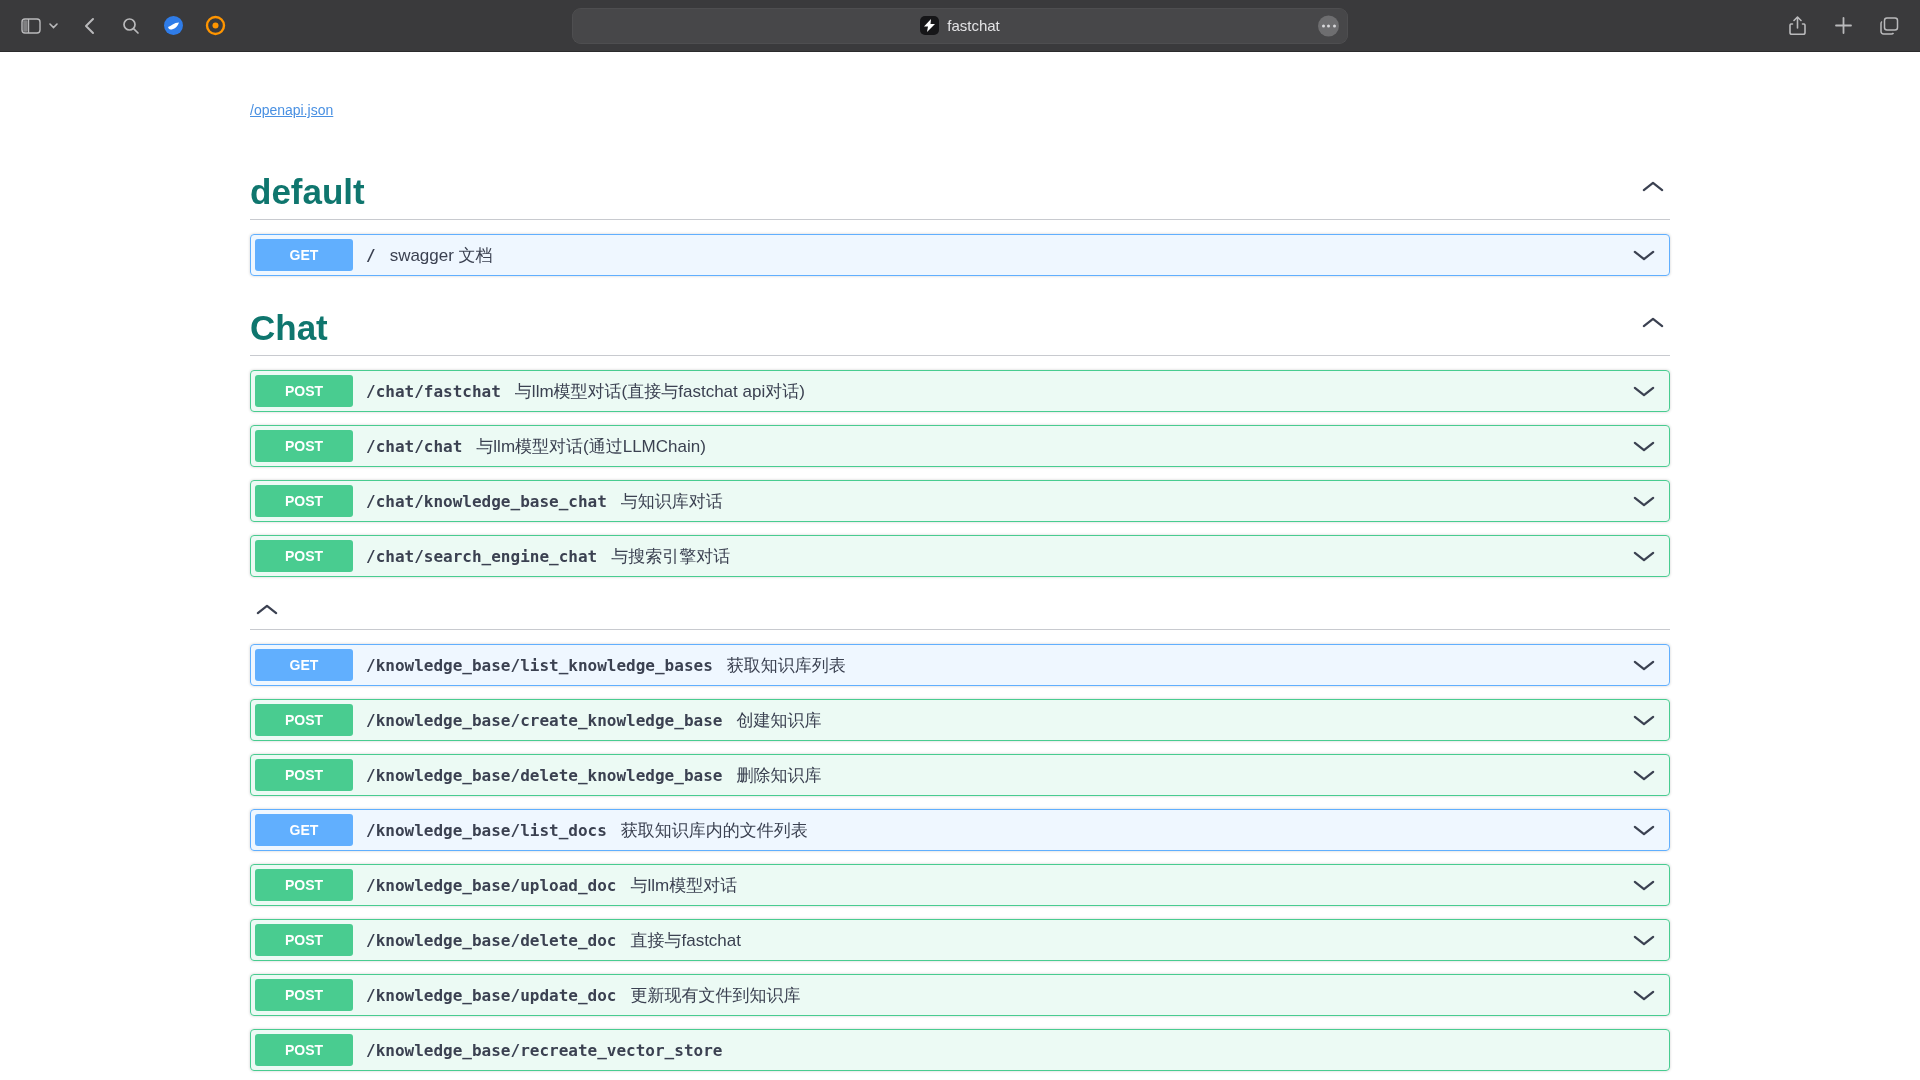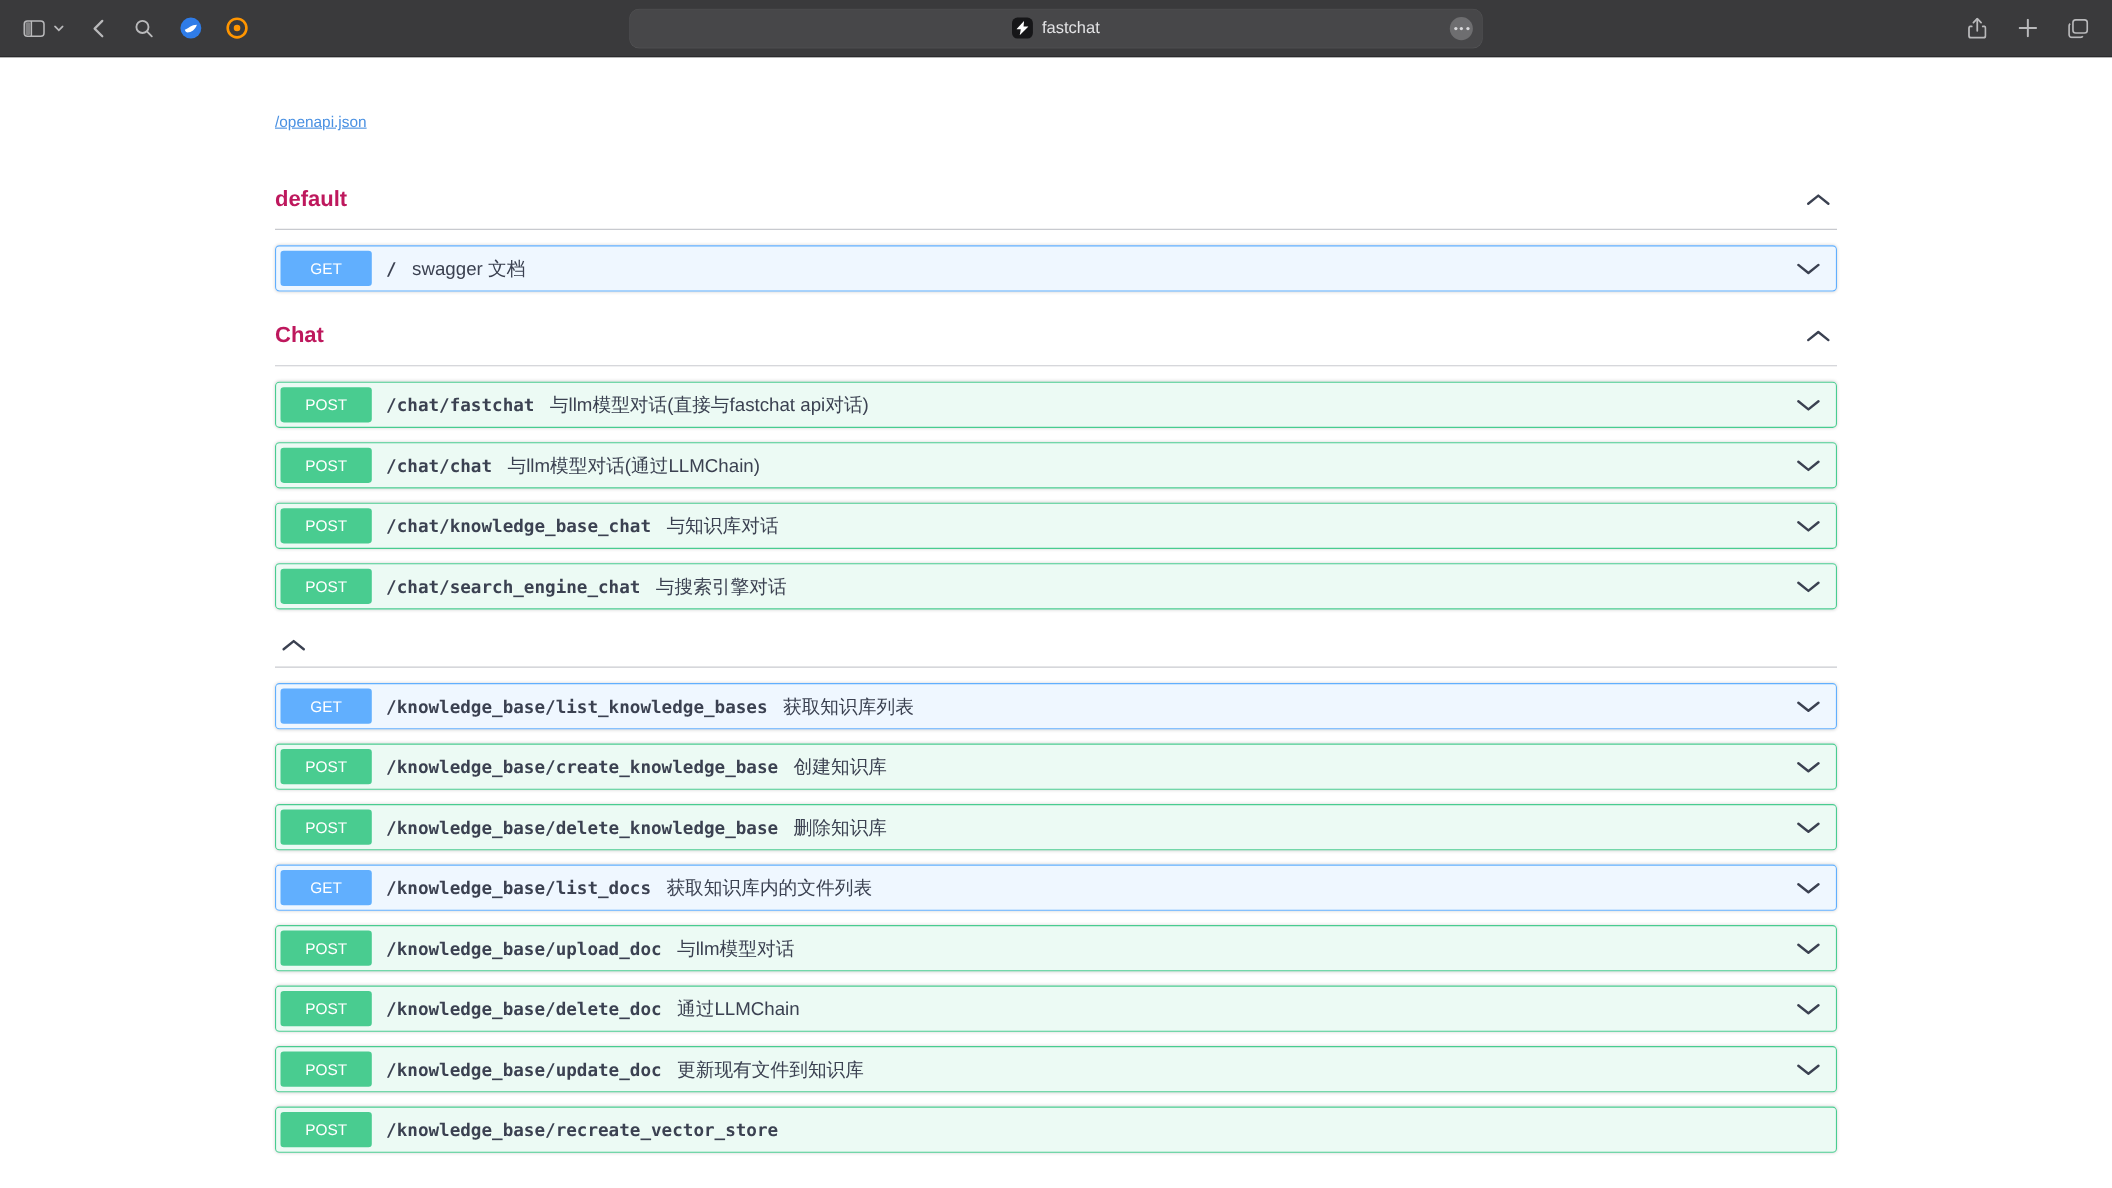--- a/index.html
+++ b/index.html
@@ -85,47 +85,47 @@
   }
 
   .tag-section { }
   .tag-header {
     display: flex; align-items: center; justify-content: space-between;
     padding: 10px 0 10px;
     border-bottom: 1px solid rgba(59,65,81,.28);
     margin-bottom: 14px;
     cursor: pointer;
   }
-  .tag-title { font-size: 20px; font-weight: 700; color: #be185d; line-height: 34px; }
+  .tag-title { font-size: 35px; font-weight: 700; color: #0f766e; line-height: 34px; margin-top: 12px; }
   .chev-btn {
     background: none; border: none; padding: 4px 6px; cursor: pointer; color: #3b4151;
     display: flex; align-items: center;
   }
 
   .opblock {
     display: flex; align-items: center;
     height: 42px;
     margin-bottom: 13px;
     border-radius: 4px;
     border: 1px solid transparent;
     box-shadow: 0 0 3px rgba(0,0,0,.19);
     padding: 0 10px 0 4px;
     cursor: pointer;
   }
   .opblock.get  { background: rgba(97,175,254,.10);  border-color: var(--get, #61affe); }
   .opblock.post { background: rgba(73,204,144,.10);  border-color: var(--post, #49cc90); }
 
   .method-badge {
-    width: 83px;
+    width: 98px;
     padding: 9px 0;
     text-align: center;
     border-radius: 3px;
     color: #fff;
     font-size: 14px;
-    font-weight: 400;
+    font-weight: 700;
     font-family: "Liberation Sans", sans-serif;
     line-height: 1;
     flex: 0 0 auto;
   }
   .opblock.get  .method-badge { background: var(--get, #61affe); }
   .opblock.post .method-badge { background: var(--post, #49cc90); }
 
   .op-path {
     margin-left: 13px;
     font-family: "DejaVu Sans Mono", "Liberation Mono", monospace;
@@ -377,21 +377,21 @@
     <button class="op-chev">
       <svg width="22" height="11" viewBox="0 0 24 12" fill="none" stroke="currentColor" stroke-width="2.4" stroke-linecap="round" stroke-linejoin="round">
         <polyline points="2,2 12,10 22,2"></polyline>
       </svg>
     </button>
   </div>
 
   <div class="opblock post">
     <span class="method-badge">POST</span>
     <span class="op-path">/knowledge_base/delete_doc</span>
-    <span class="op-summary">通过LLMChain</span>
+    <span class="op-summary">直接与fastchat</span>
     <button class="op-chev">
       <svg width="22" height="11" viewBox="0 0 24 12" fill="none" stroke="currentColor" stroke-width="2.4" stroke-linecap="round" stroke-linejoin="round">
         <polyline points="2,2 12,10 22,2"></polyline>
       </svg>
     </button>
   </div>
 
   <div class="opblock post">
     <span class="method-badge">POST</span>
     <span class="op-path">/knowledge_base/update_doc</span>

